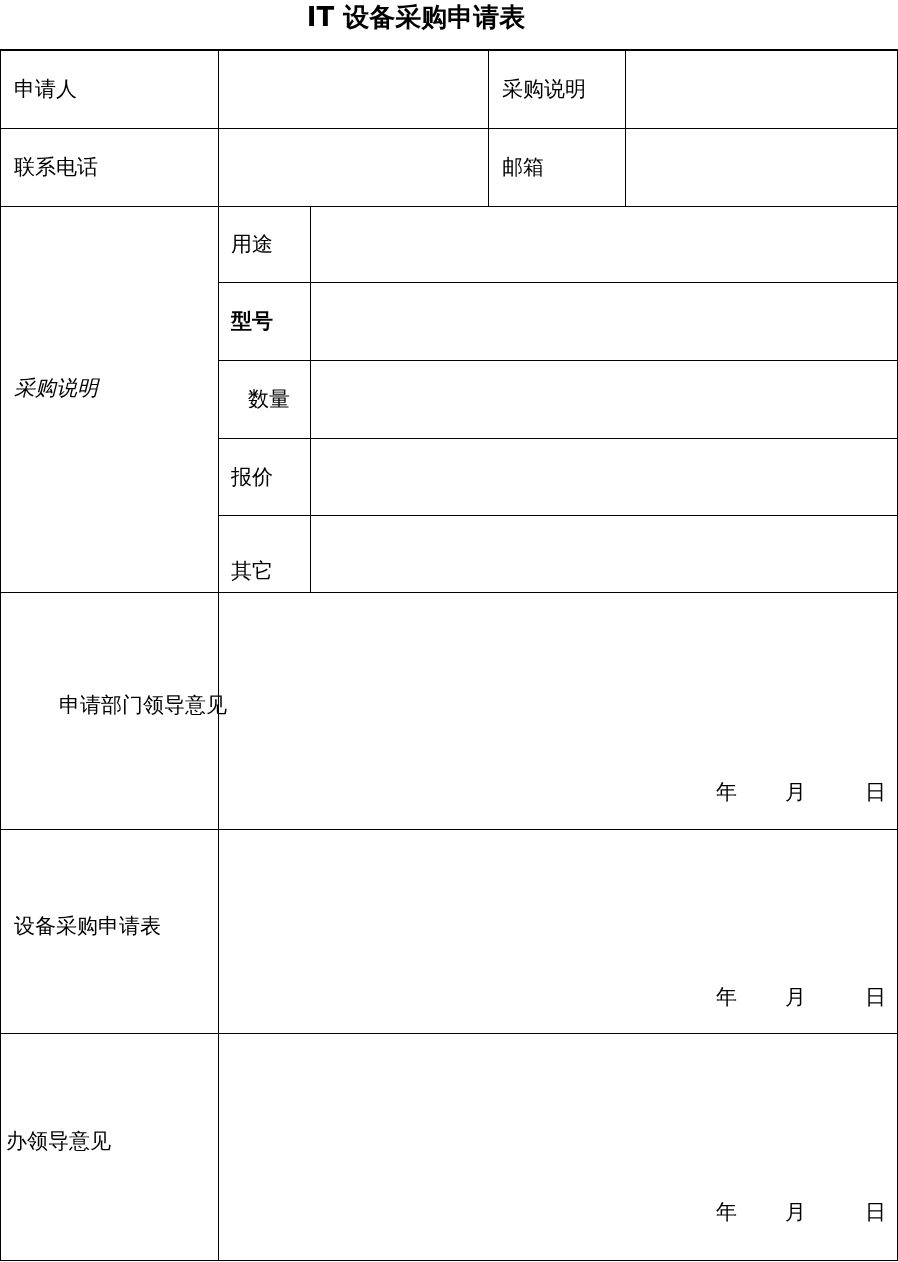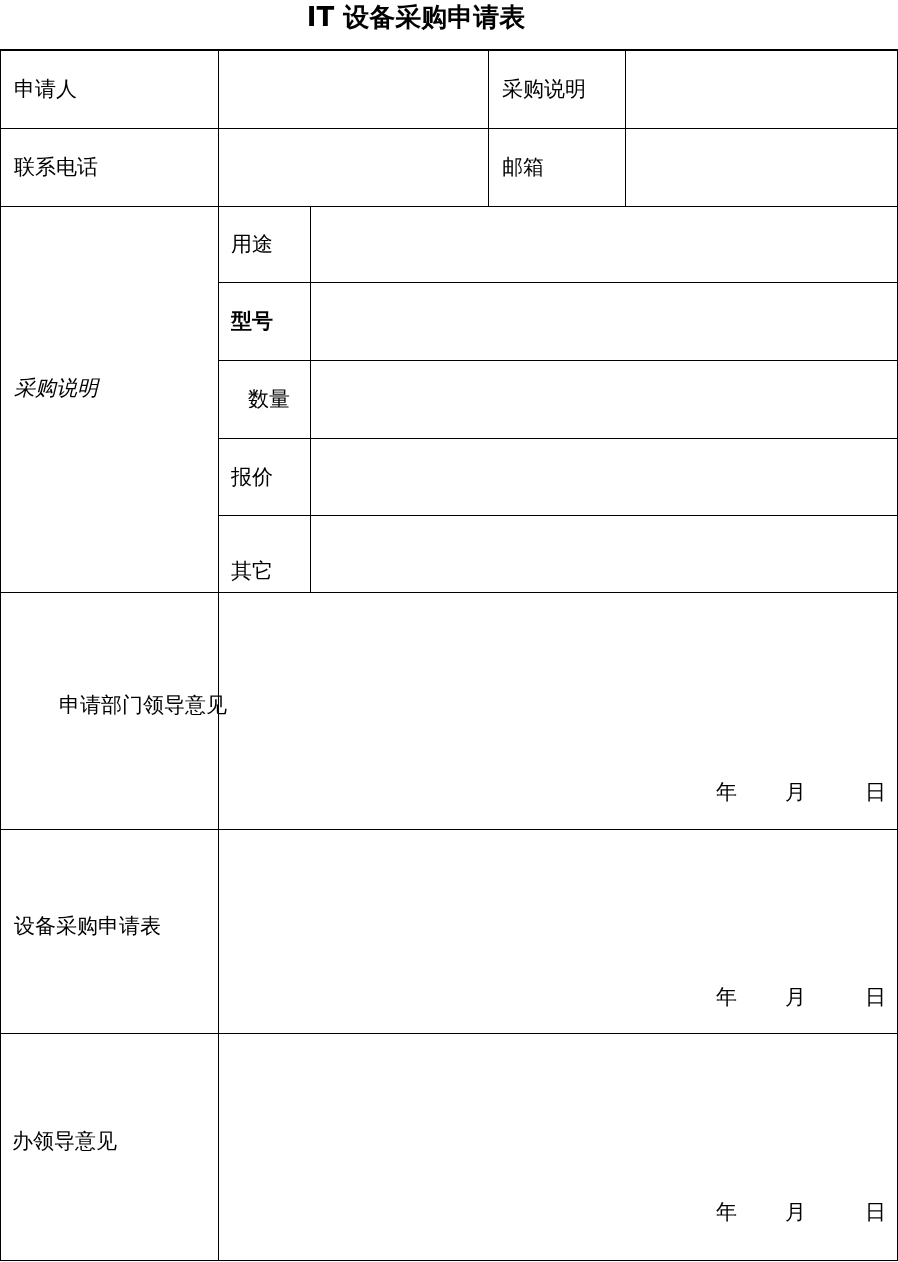--- a/index.html
+++ b/index.html
@@ -67,17 +67,17 @@
 <div class="date" style="left:716px;top:780px;">年</div>
 <div class="date" style="left:785px;top:780px;">月</div>
 <div class="date" style="left:865px;top:780px;">日</div>
 
 <div class="lbl" style="left:14px;top:914px;">设备采购申请表</div>
 <div class="cell" style="left:220px;top:830px;width:676px;height:203px;"></div>
 <div class="date" style="left:716px;top:985px;">年</div>
 <div class="date" style="left:785px;top:985px;">月</div>
 <div class="date" style="left:865px;top:985px;">日</div>
 
-<div class="lbl" style="left:12px;top:1129px;">办领导意见</div>
+<div class="lbl" style="left:6px;top:1129px;">办领导意见</div>
 <div class="cell" style="left:220px;top:1034px;width:676px;height:226px;"></div>
 <div class="date" style="left:716px;top:1200px;">年</div>
 <div class="date" style="left:785px;top:1200px;">月</div>
 <div class="date" style="left:865px;top:1200px;">日</div>
 
 </body></html>

